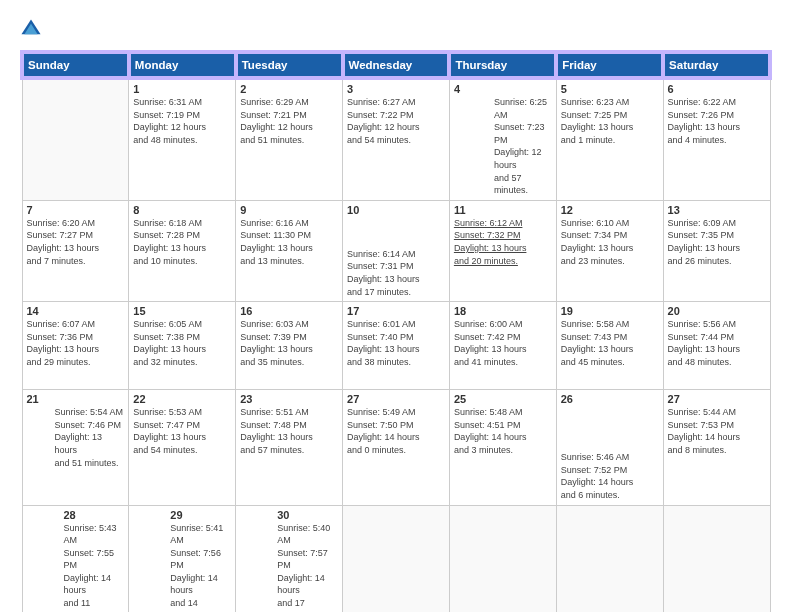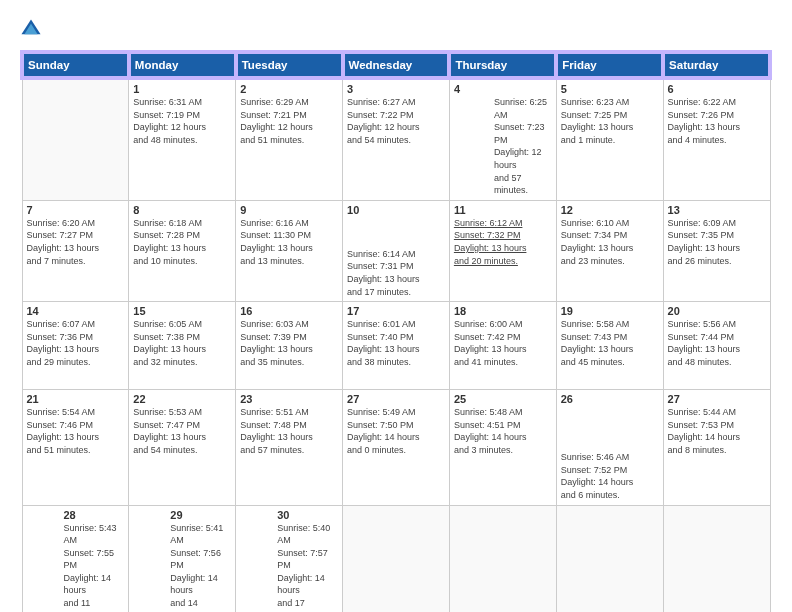--- a/index.html
+++ b/index.html
@@ -279,21 +279,21 @@
             <span class="day-number">20</span>
             <div class="day-info" style="white-space: pre-line;">Sunrise: 5:56 AM
 Sunset: 7:44 PM
 Daylight: 13 hours
 and 48 minutes.</div>
           </td>
         </tr>
         <tr>
           <td>
             <span class="day-number">21</span>
-            <div class="day-info" style="white-space: pre-line;">Sunrise: 5:54 AM
+            <div class="day-info" style="white-space: pre-line; margin-left: 28px;">Sunrise: 5:54 AM
 Sunset: 7:46 PM
 Daylight: 13 hours
 and 51 minutes.</div>
           </td>
           <td>
             <span class="day-number">22</span>
             <div class="day-info" style="white-space: pre-line;">Sunrise: 5:53 AM
 Sunset: 7:47 PM
 Daylight: 13 hours
 and 54 minutes.</div>

